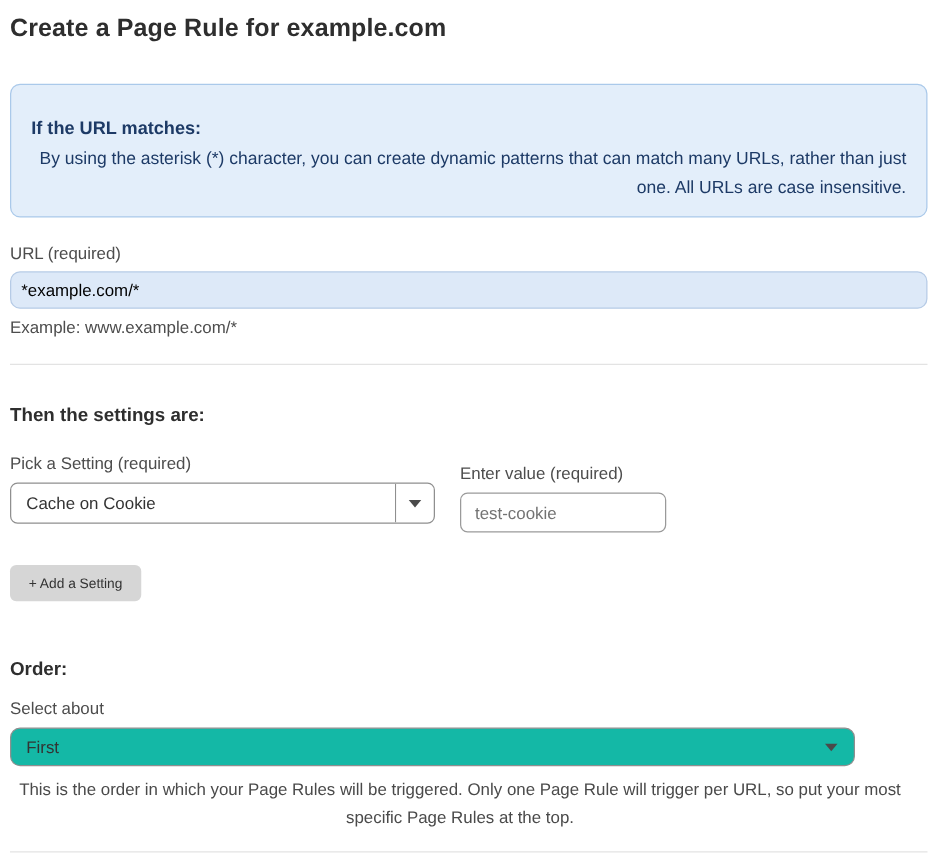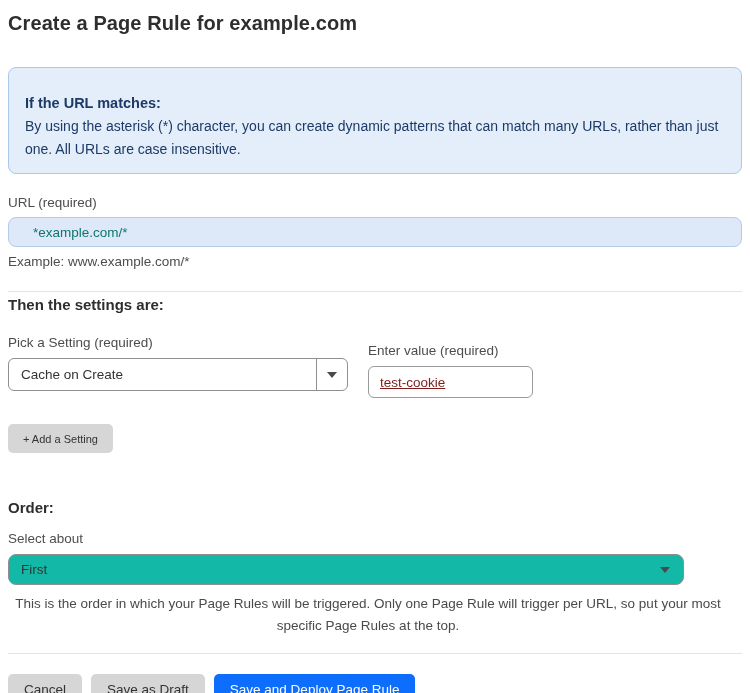--- a/index.html
+++ b/index.html
@@ -31,39 +31,39 @@
   .info-box{
     margin-top:32px;
     background:var(--info-bg);
     border:1px solid var(--info-border);
     border-radius:8px;
     padding:24px 16px 12px 16px;
     color:var(--info-text);
     font-size:14px;line-height:23px;
   }
   .info-heading{font-weight:bold;font-size:14.5px;}
-  .info-body{max-width:700px;}
+  .info-body{max-width:700px;text-align:right;}
   .info-link{color:var(--link-blue);text-decoration:underline;cursor:pointer;}
   .info-link-suffix{color:var(--info-text);}
   .field-label{
     margin-top:21px;font-size:13.5px;color:var(--label-gray);
   }
   .url-input{
     display:block;width:734px;height:30px;margin-top:7px;
     background:var(--input-blue-bg);
     border:1px solid var(--input-blue-border);
     border-radius:8px;
-    padding:0 24px;font-size:13.5px;color:#0f766e;
+    padding:0 8px;font-size:13.5px;color:#000000;
     font-family:"Liberation Sans","DejaVu Sans",sans-serif;
     outline:none;
   }
   .example-text{margin-top:7px;font-size:13.5px;color:var(--label-gray);}
   .divider{border:none;border-top:1px solid var(--divider);margin-top:22px;}
   .section-heading{
-    font-size:15px;font-weight:bold;color:var(--heading-dark);margin-top:4px;
+    font-size:15px;font-weight:bold;color:var(--heading-dark);margin-top:32px;
   }
   .settings-row{display:flex;margin-top:22px;}
   .settings-col-left{width:340px;}
   .settings-col-right{margin-left:20px;padding-top:8px;}
   .small-label{font-size:13.5px;color:var(--label-gray);}
   .dropdown{
     margin-top:8px;width:340px;height:33px;
     border:1px solid var(--control-border);border-radius:6px;
     background:#fff;display:flex;align-items:center;cursor:pointer;
   }
@@ -76,23 +76,22 @@
     border-left:1px solid var(--control-border);
     border-radius:0 6px 6px 0;
   }
   .arrow-down{
     width:0;height:0;border-left:5px solid transparent;border-right:5px solid transparent;
     border-top:6px solid #4a4a4a;
   }
   .value-input{
     display:block;margin-top:8px;width:165px;height:32px;
     border:1px solid #9a9a9a;border-radius:6px;background:#fff;
-    padding:0 11px;font-size:13.5px;color:#7f1d1d;outline:none;
+    padding:0 11px;font-size:13.5px;color:#737373;outline:none;
     font-family:"Liberation Sans","DejaVu Sans",sans-serif;
-    text-decoration:underline;
   }
   .add-setting-btn{
     margin-top:26px;display:inline-block;
     background:var(--gray-btn-bg);border:none;border-radius:5px;
     height:29px;padding:0 15px;font-size:11px;color:#333;cursor:pointer;
     font-family:"Liberation Sans","DejaVu Sans",sans-serif;
   }
   .order-heading{margin-top:46px;}
   .select-label{margin-top:15px;font-size:13.5px;color:var(--label-gray);}
   .full-select{
@@ -132,21 +131,21 @@
   <div class="example-text">Example: www.example.com/*</div>
 
   <hr class="divider">
 
   <h2 class="section-heading">Then the settings are:</h2>
 
   <div class="settings-row">
     <div class="settings-col-left">
       <div class="small-label">Pick a Setting (required)</div>
       <div class="dropdown">
-        <span class="dropdown-text">Cache on Create</span>
+        <span class="dropdown-text">Cache on Cookie</span>
         <span class="dropdown-arrow-box">
           <span class="arrow-down"></span>
         </span>
       </div>
     </div>
     <div class="settings-col-right">
       <div class="small-label">Enter value (required)</div>
       <input type="text" class="value-input" value="test-cookie" style="">
     </div>
   </div>

